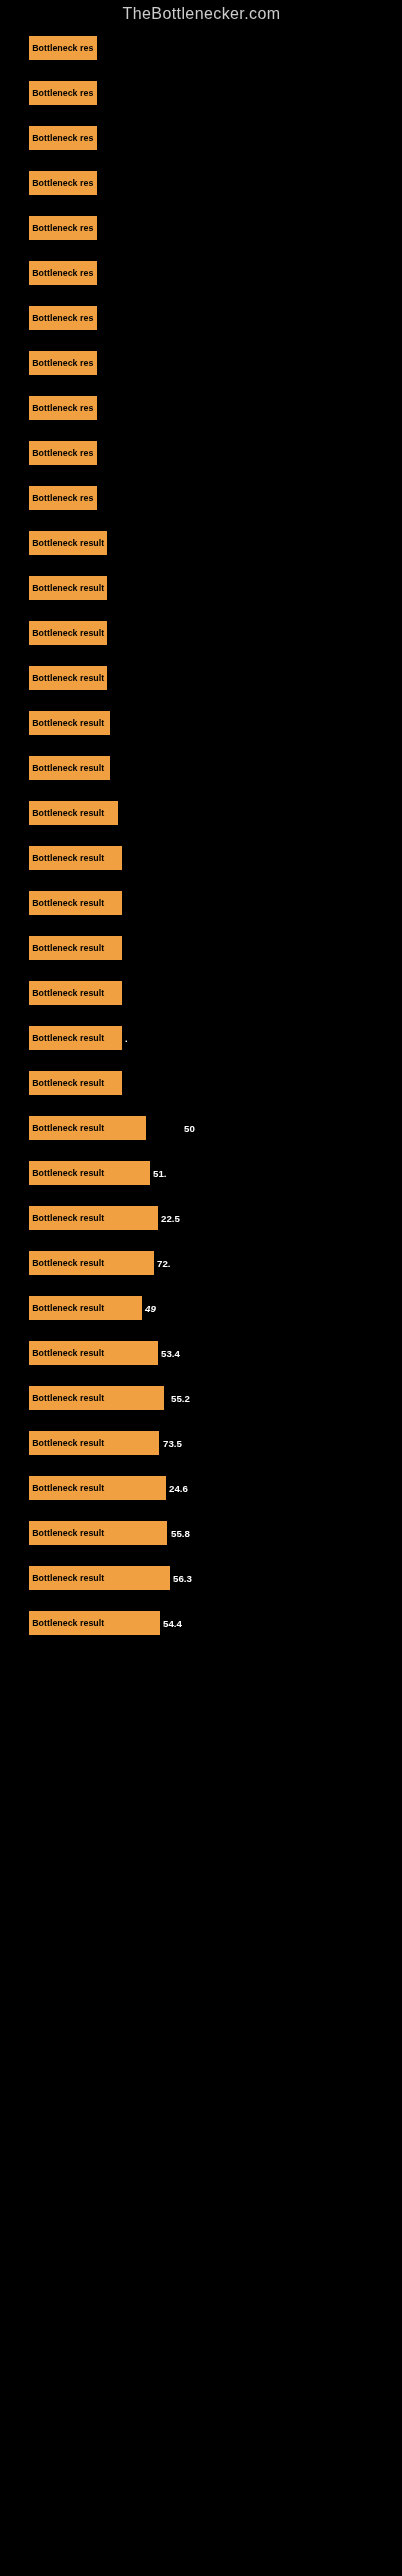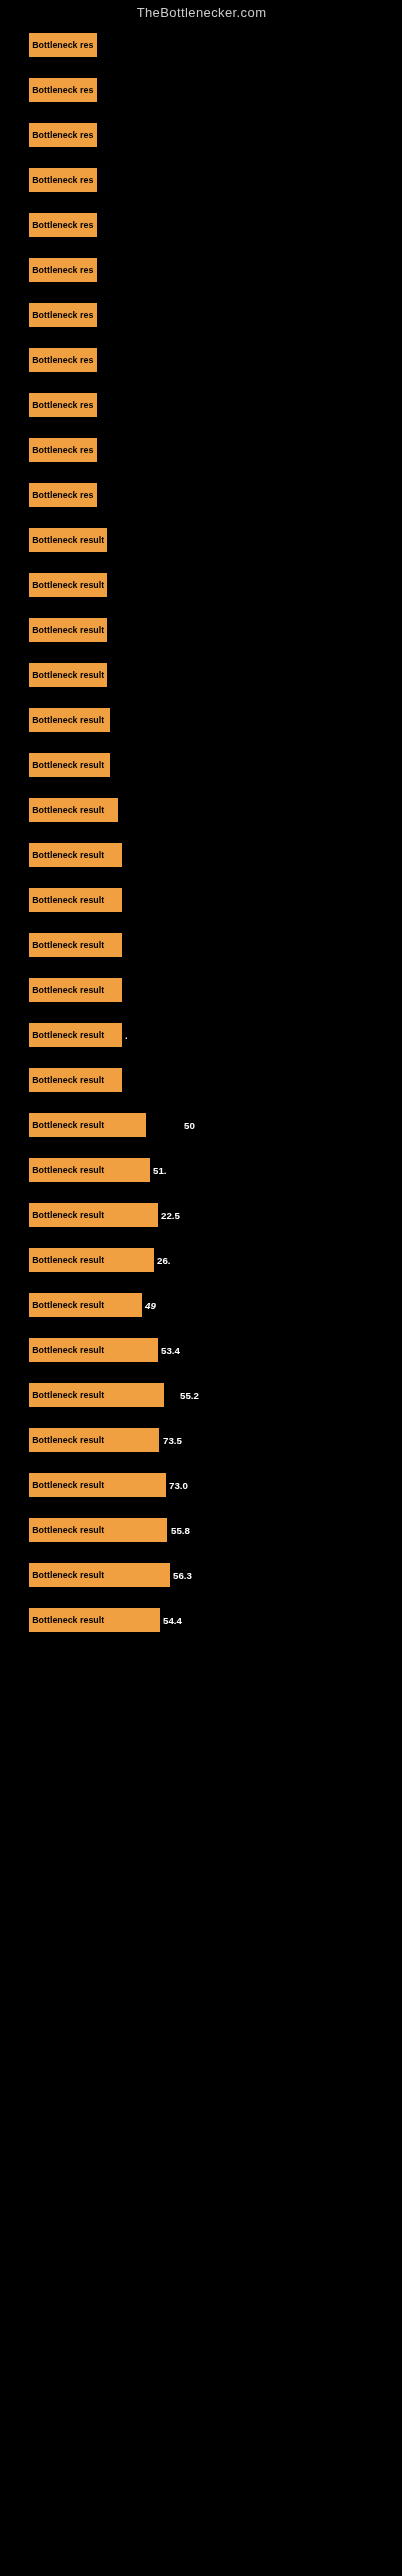--- a/index.html
+++ b/index.html
@@ -6,21 +6,21 @@
     body {
       background: #000;
       font-family: Arial, sans-serif;
       width: 403px;
       min-height: 2576px;
       position: relative;
     }
     .site-title {
       text-align: center;
       color: #ccc;
-      font-size: 13px;
+      font-size: 16px;
       padding: 4.8px 0 3.2px 0;
       letter-spacing: 0.4px;
     }
     .chart-area {
       position: relative;
       width: 400px;
       padding: 0 0 16px 0;
       margin-left: 29px;
     }
     .bar-row {
@@ -179,46 +179,46 @@
       <div class="bar-value" style="left: 124px;">51.</div>
     </div>
     <div class="bar-row">
       <div class="bar-fill" style="width: 129px;"></div>
       <div class="bar-label">Bottleneck result</div>
       <div class="bar-value" style="left: 132px;">22.5</div>
     </div>
     <div class="bar-row">
       <div class="bar-fill" style="width: 125px;"></div>
       <div class="bar-label">Bottleneck result</div>
-      <div class="bar-value" style="left: 128px;">26.</div>
+      <div class="bar-value" style="left: 128px;">72.</div>
     </div>
     <div class="bar-row">
       <div class="bar-fill" style="width: 113px;"></div>
       <div class="bar-label">Bottleneck result</div>
       <div class="bar-value" style="left: 116px; font-style: italic;">49</div>
     </div>
     <div class="bar-row">
       <div class="bar-fill" style="width: 129px;"></div>
       <div class="bar-label">Bottleneck result</div>
       <div class="bar-value" style="left: 132px;">53.4</div>
     </div>
     <div class="bar-row">
       <div class="bar-fill" style="width: 135px;"></div>
       <div class="bar-label">Bottleneck result</div>
-      <div class="bar-value" style="left: 151px;">55.2</div>
+      <div class="bar-value" style="left: 142px;">55.2</div>
     </div>
     <div class="bar-row">
       <div class="bar-fill" style="width: 130px;"></div>
       <div class="bar-label">Bottleneck result</div>
       <div class="bar-value" style="left: 134px;">73.5</div>
     </div>
     <div class="bar-row">
       <div class="bar-fill" style="width: 137px;"></div>
       <div class="bar-label">Bottleneck result</div>
-      <div class="bar-value" style="left: 140px;">73.0</div>
+      <div class="bar-value" style="left: 140px;">24.6</div>
     </div>
     <div class="bar-row">
       <div class="bar-fill" style="width: 138px;"></div>
       <div class="bar-label">Bottleneck result</div>
       <div class="bar-value" style="left: 142px;">55.8</div>
     </div>
     <div class="bar-row">
       <div class="bar-fill" style="width: 141px;"></div>
       <div class="bar-label">Bottleneck result</div>
       <div class="bar-value" style="left: 144px; text-align: right;">56.3</div>

